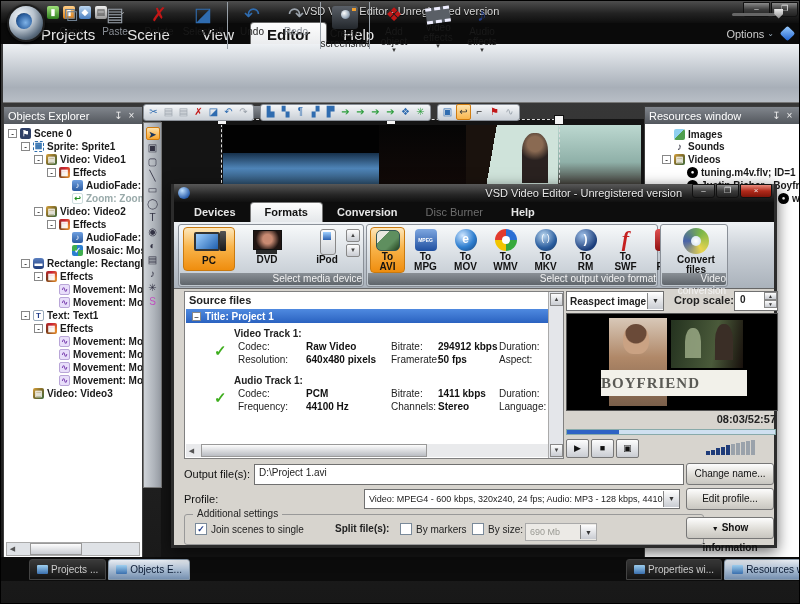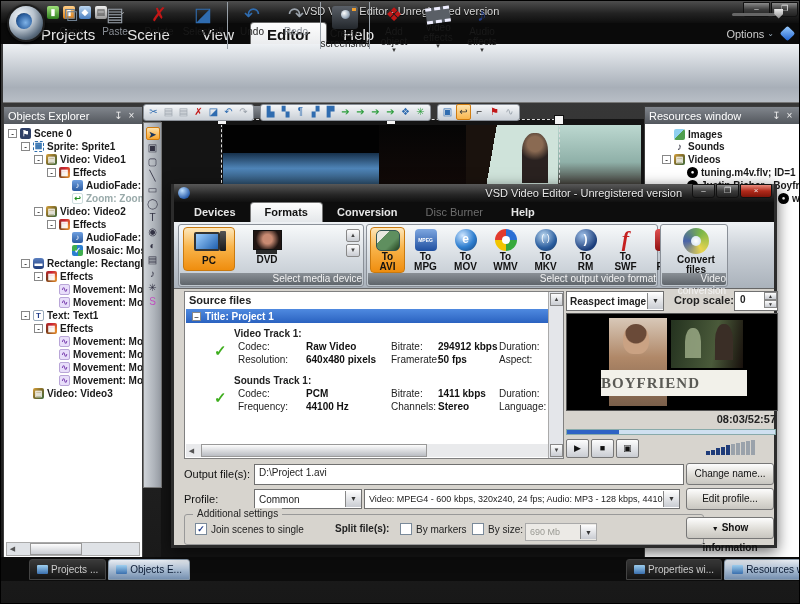--- a/index.html
+++ b/index.html
@@ -625,20 +625,24 @@
             <div class="dbtn dev-btn sel">
               <span class="dev-ico pc-icon"></span>
               <span class="dlbl">PC</span>
             </div>
 
             <div class="dbtn dev-btn">
               <span class="dev-ico dvd-icon"></span>
               <span class="dlbl">DVD</span>
             </div>
 
+            <div class="dbtn dev-btn">
+              <span class="dev-ico ipod-icon"></span>
+              <span class="dlbl">iPod</span>
+            </div>
           </div>
         <div id="dev-scroll">
           <div class="dsbtn">▲</div>
           <div class="dsbtn">▼</div>
         </div>
         <div class="dgroup-label">Select media device</div>
       </div>
       <div class="dgroup" style="left:192px;width:290px;">
         <div id="format-row">
 
@@ -721,21 +725,21 @@
         <span class="v" style="left:120px;top:26px;">640x480 pixels</span>
         <span class="k" style="left:205px;top:13px;">Bitrate:</span>
         <span class="v" style="left:252px;top:13px;">294912 kbps</span>
         <span class="k" style="left:205px;top:26px;">Framerate:</span>
         <span class="v" style="left:252px;top:26px;">50 fps</span>
         <span class="k" style="left:313px;top:13px;">Duration:</span>
         <span class="k" style="left:313px;top:26px;">Aspect:</span>
       </div>
       <div class="track" style="top:83px;">
         <span class="chk">✓</span>
-        <span class="tname">Sounds Track 1:</span>
+        <span class="tname">Audio Track 1:</span>
         <span class="k" style="left:52px;top:13px;">Codec:</span>
         <span class="v" style="left:120px;top:13px;">PCM</span>
         <span class="k" style="left:52px;top:26px;">Frequency:</span>
         <span class="v" style="left:120px;top:26px;">44100 Hz</span>
         <span class="k" style="left:205px;top:13px;">Bitrate:</span>
         <span class="v" style="left:252px;top:13px;">1411 kbps</span>
         <span class="k" style="left:205px;top:26px;">Channels:</span>
         <span class="v" style="left:252px;top:26px;">Stereo</span>
         <span class="k" style="left:313px;top:13px;">Duration:</span>
         <span class="k" style="left:313px;top:26px;">Language:</span>
@@ -784,24 +788,20 @@
       <div style="height:12px"></div>
         <div style="height:13px"></div>
       <div style="height:14px"></div>
         <div style="height:15px"></div>
     </div>
 
     <span id="out-lbl" class="abs frow-lbl">Output file(s):</span>
     <div id="out-input" class="abs">D:\Project 1.avi</div>
     <div id="btn-change" class="abs pushbtn">Change name...</div>
     <span id="prof-lbl" class="abs frow-lbl">Profile:</span>
-    <div id="prof-preset" class="abs">
-      <span class="selval">Common</span>
-      <span class="ddbtn">▼</span>
-    </div>
     <div id="prof-detail" class="abs">
       <span class="selval">Video: MPEG4 - 600 kbps, 320x240, 24 fps; Audio: MP3 - 128 kbps, 44100 Hz, Stereo</span>
       <span class="ddbtn">▼</span>
     </div>
     <div id="btn-edit" class="abs pushbtn">Edit profile...</div>
 
     <div id="addset" class="abs">
       <span id="addset-legend">Additional settings</span>
       <div class="cbrow" style="left:10px;">
         <span class="cbox">✓</span>

